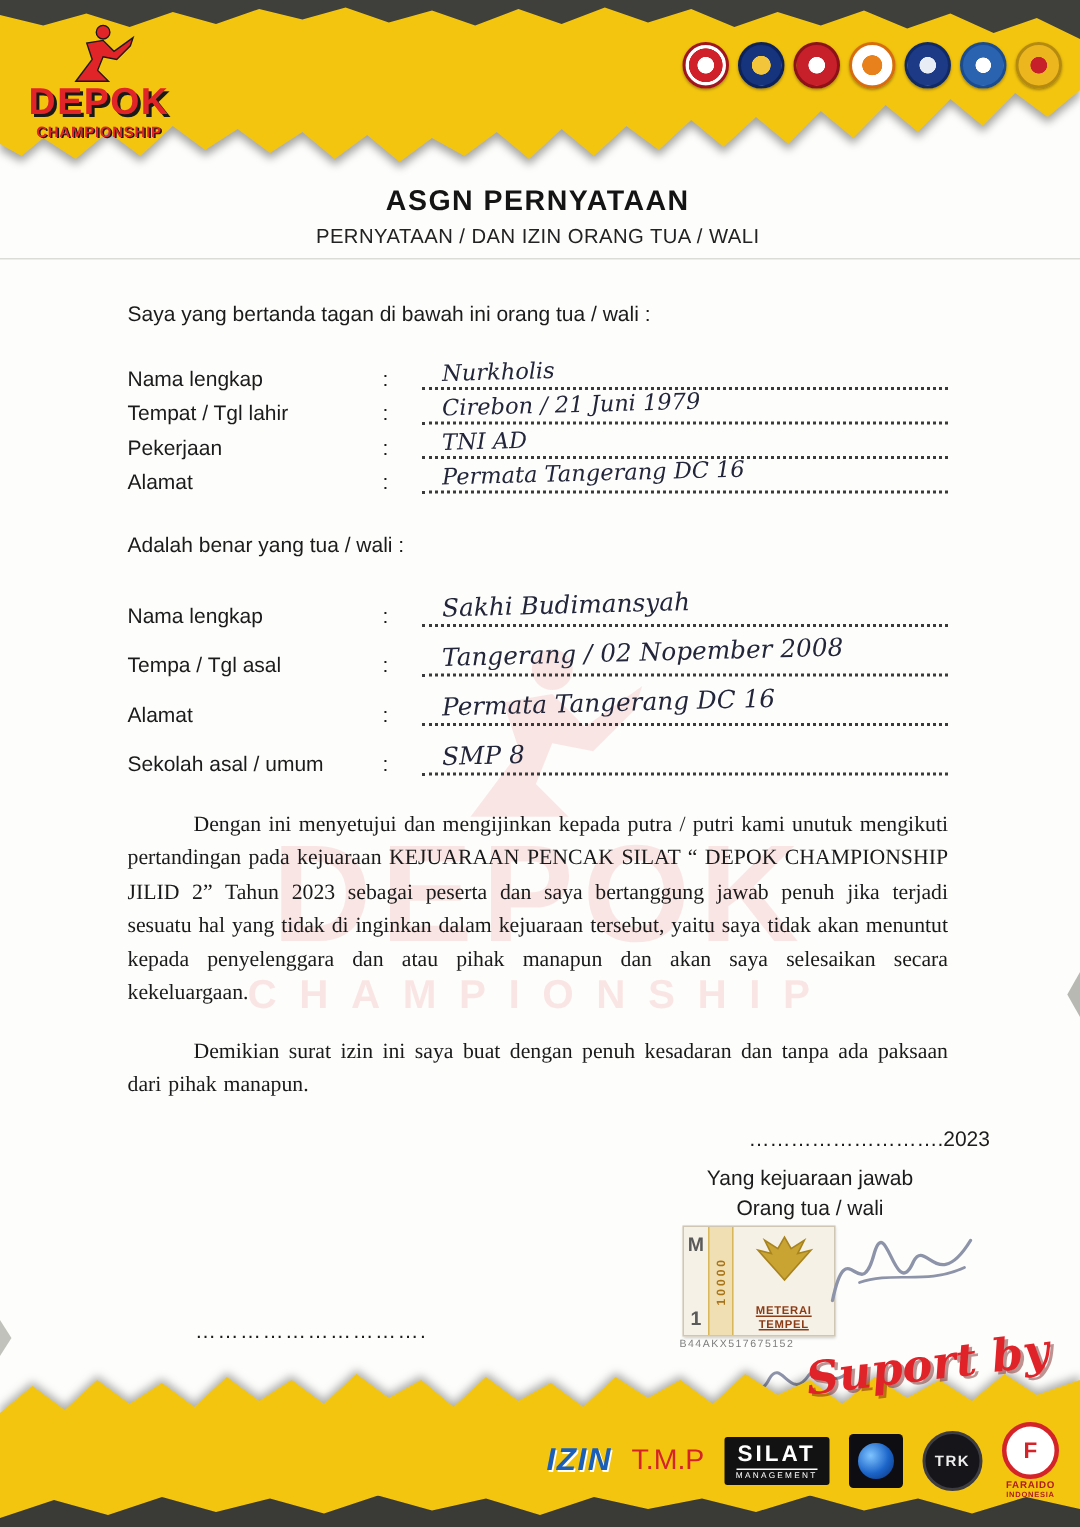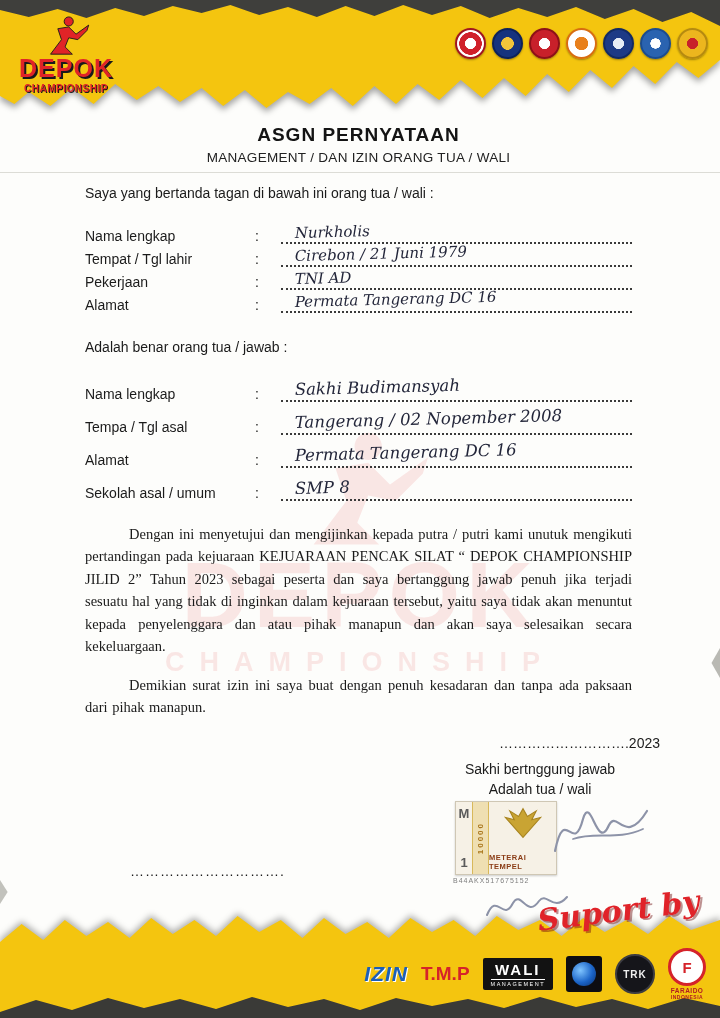--- a/index.html
+++ b/index.html
@@ -42,21 +42,21 @@
 
   
   .watermark{position:absolute;top:430px;left:0;width:720px;text-align:center;z-index:1;opacity:.10;color:#e02427;pointer-events:none;}
   .watermark .wm1{font-weight:900;font-size:92px;letter-spacing:6px;line-height:.9;}
   .watermark .wm2{font-weight:800;font-size:27px;letter-spacing:15px;margin-top:10px;}
 
   
   .content{position:absolute;top:118px;left:85px;right:88px;z-index:2;}
   .doc-title{margin:6px 0 0;text-align:center;font-size:19px;font-weight:800;letter-spacing:1px;color:#141414;}
   .doc-subtitle{margin:4px 0 0;text-align:center;font-size:13.5px;letter-spacing:.3px;color:#222;}
-  .intro{margin-top:20px;font-size:14px;}
+  .intro{margin-top:36px;font-size:14px;}
 
   .fields{margin-top:20px;}
   .f-row{display:flex;align-items:flex-end;height:23px;font-size:14px;}
   .f-row.tall{height:33px;}
   .f-row .lbl{width:170px;}
   .f-row .col{width:26px;}
   .f-row .val{flex:1;border-bottom:2px dotted #3a3a3a;position:relative;height:100%;}
   .hand{position:absolute;bottom:0;left:14px;font-family:"DejaVu Serif", serif;font-style:italic;color:#23263a;font-size:15px;white-space:nowrap;transform:rotate(-1.5deg);transform-origin:left bottom;}
   .f-row.tall .hand{font-size:16.5px;bottom:1px;}
 
@@ -72,33 +72,33 @@
   .right-label-1{position:absolute;top:26px;left:335px;width:240px;text-align:center;}
   .right-label-2{position:absolute;top:46px;left:335px;width:240px;text-align:center;}
   .left-label{position:absolute;top:26px;left:20px;width:220px;text-align:center;}
   .left-dots{position:absolute;top:128px;left:45px;letter-spacing:1px;}
 
   .stamp{position:absolute;top:66px;left:370px;width:100px;height:72px;background:#f6f1e6;border:1px solid #cfc7b4;display:flex;box-shadow:0 1px 2px rgba(0,0,0,.2);}
   .stamp-left{width:16px;display:flex;flex-direction:column;justify-content:space-between;align-items:center;padding:4px 0;font-weight:800;font-size:13px;color:#5a5a5a;}
   .stamp-strip{width:15px;background:#efdfb2;border-left:1px solid #d8b85a;border-right:1px solid #d8b85a;display:flex;align-items:center;justify-content:center;}
   .stamp-strip .v{writing-mode:vertical-rl;transform:rotate(180deg);font-size:8px;font-weight:800;letter-spacing:2px;color:#a8741a;}
   .stamp-main{flex:1;position:relative;display:flex;flex-direction:column;align-items:center;justify-content:flex-start;padding-top:4px;}
-  .stamp-title{position:absolute;bottom:3px;left:0;right:0;font-size:7.5px;font-weight:800;color:#8a3c16;letter-spacing:.5px;line-height:1.2;}
+  .stamp-title{position:absolute;bottom:3px;left:0;right:0;text-align:center;font-size:7.5px;font-weight:800;color:#8a3c16;letter-spacing:.5px;line-height:1.2;text-decoration:underline;}
   .stamp-serial{position:absolute;top:142px;left:368px;font-size:7px;color:#7d7d7d;letter-spacing:1px;}
   .sig-over{position:absolute;top:56px;left:462px;z-index:3;}
   .sig-below{position:absolute;top:148px;left:396px;z-index:3;}
 
   
   .support-by{position:absolute;top:893px;right:20px;z-index:5;transform:rotate(-7deg);
     font-family:"DejaVu Serif", serif;font-style:italic;font-weight:bold;font-size:30px;color:#e02329;
     text-shadow:2px 2px 0 rgba(110,15,15,.45);}
   .sponsor-row{position:absolute;bottom:18px;right:14px;display:flex;align-items:center;gap:13px;z-index:5;}
   .sp-asgn{font-style:italic;font-weight:900;font-size:21px;letter-spacing:1px;color:#1b5fb8;text-shadow:1px 1px 0 #fff;}
   .sp-tmp{text-align:center;}
-  .sp-tmp .tmp-main{color:#d5232a;font-weight:700;font-size:19px;line-height:1;}
+  .sp-tmp .tmp-main{color:#d5232a;font-weight:400;font-size:19px;line-height:1;}
   .sp-tmp .tmp-bar{height:3px;background:#d5232a;margin-top:2px;}
   .sp-silat{background:#121212;color:#fff;padding:4px 8px 3px;text-align:center;border-radius:2px;}
   .sp-silat .silat-main{font-weight:900;font-size:15px;letter-spacing:2px;line-height:1;}
   .sp-silat .silat-sub{font-size:5.5px;letter-spacing:1.5px;margin-top:2px;border-top:1px solid #fff;padding-top:1px;}
   .sp-globe{width:36px;height:36px;background:#0d0d12;border-radius:3px;display:flex;align-items:center;justify-content:center;}
   .sp-globe .globe{width:24px;height:24px;border-radius:50%;background:radial-gradient(circle at 35% 35%,#7fc4ff 0%,#1b64c8 55%,#0a2f6e 100%);}
   .sp-trk{width:36px;height:36px;border-radius:50%;background:#15151a;border:2px solid #3c3c42;color:#eee;display:flex;align-items:center;justify-content:center;font-size:10px;font-weight:800;letter-spacing:1px;}
   .sp-faraido{display:flex;flex-direction:column;align-items:center;}
   .sp-faraido .circle{width:32px;height:32px;border-radius:50%;background:#fff;border:3px solid #d5232a;display:flex;align-items:center;justify-content:center;color:#d5232a;font-size:15px;font-weight:900;}
   .sp-faraido .t1{font-size:6.5px;font-weight:800;color:#b11c22;margin-top:1px;letter-spacing:.5px;}
@@ -117,21 +117,21 @@
     <div class="wm1">DEPOK</div>
     <div class="wm2">CHAMPIONSHIP</div>
   </div>
 
   <div class="scan-line"></div>
   <div class="nick-right"></div>
   <div class="nick-left"></div>
 
   <div class="content">
     <h1 class="doc-title">ASGN PERNYATAAN</h1>
-    <div class="doc-subtitle">MANAGEMENT / DAN IZIN ORANG TUA / WALI</div>
+    <div class="doc-subtitle">PERNYATAAN / DAN IZIN ORANG TUA / WALI</div>
 
     <div class="intro">Saya yang bertanda tagan di bawah ini orang tua / wali :</div>
 
     <div class="fields">
       <div class="f-row">
         <span class="lbl">Nama lengkap</span>
         <span class="col">:</span>
         <span class="val">
             <span class="hand">Nurkholis</span>
           </span>
@@ -152,21 +152,21 @@
       </div>
       <div class="f-row">
         <span class="lbl">Alamat</span>
         <span class="col">:</span>
         <span class="val">
             <span class="hand">Permata Tangerang DC 16</span>
           </span>
       </div>
     </div>
 
-    <div class="sec2-intro">Adalah benar orang tua / jawab :</div>
+    <div class="sec2-intro">Adalah benar yang tua / wali :</div>
 
     <div class="fields sec2">
       <div class="f-row tall">
         <span class="lbl">Nama lengkap</span>
         <span class="col">:</span>
         <span class="val">
             <span class="hand">Sakhi Budimansyah</span>
           </span>
       </div>
       <div class="f-row tall">
@@ -190,22 +190,22 @@
             <span class="hand">SMP 8</span>
           </span>
       </div>
     </div>
 
     <p class="para">Dengan ini menyetujui dan mengijinkan kepada putra / putri kami unutuk mengikuti pertandingan pada kejuaraan KEJUARAAN PENCAK SILAT “ DEPOK CHAMPIONSHIP JILID 2” Tahun 2023 sebagai peserta dan saya bertanggung jawab penuh jika terjadi sesuatu hal yang tidak di inginkan dalam kejuaraan tersebut, yaitu saya tidak akan menuntut kepada penyelenggara dan atau pihak manapun dan akan saya selesaikan secara kekeluargaan.</p>
     <p class="para p2">Demikian surat izin ini saya buat dengan penuh kesadaran dan tanpa ada paksaan dari pihak manapun.</p>
 
     <div class="sig-area">
       <div class="date-line">……………………….2023</div>
-      <div class="right-label-1">Sakhi bertnggung jawab</div>
-      <div class="right-label-2">Adalah tua / wali</div>
+      <div class="right-label-1">Yang kejuaraan jawab</div>
+      <div class="right-label-2">Orang tua / wali</div>
       <div class="left-dots">………………………….</div>
 
       <div class="stamp">
         <div class="stamp-left">
           <span>M</span>
           <span>1</span>
         </div>
         <div class="stamp-strip">
           <span class="v">10000</span>
         </div>
@@ -259,21 +259,21 @@
   </div>
 
   <div class="support-by">Suport by</div>
   <div class="sponsor-row">
     <span class="sp-asgn">IZIN</span>
     <span class="sp-tmp">
       <span class="tmp-main">T.M.P</span>
       <span class="tmp-bar"></span>
     </span>
     <span class="sp-silat">
-      <div class="silat-main">WALI</div>
+      <div class="silat-main">SILAT</div>
       <div class="silat-sub">MANAGEMENT</div>
     </span>
     <span class="sp-globe">
         <span class="globe"></span>
       </span>
     <span class="sp-trk">TRK</span>
     <span class="sp-faraido">
       <span class="circle">F</span>
       <span class="t1">FARAIDO</span>
       <span class="t2">INDONESIA</span>

